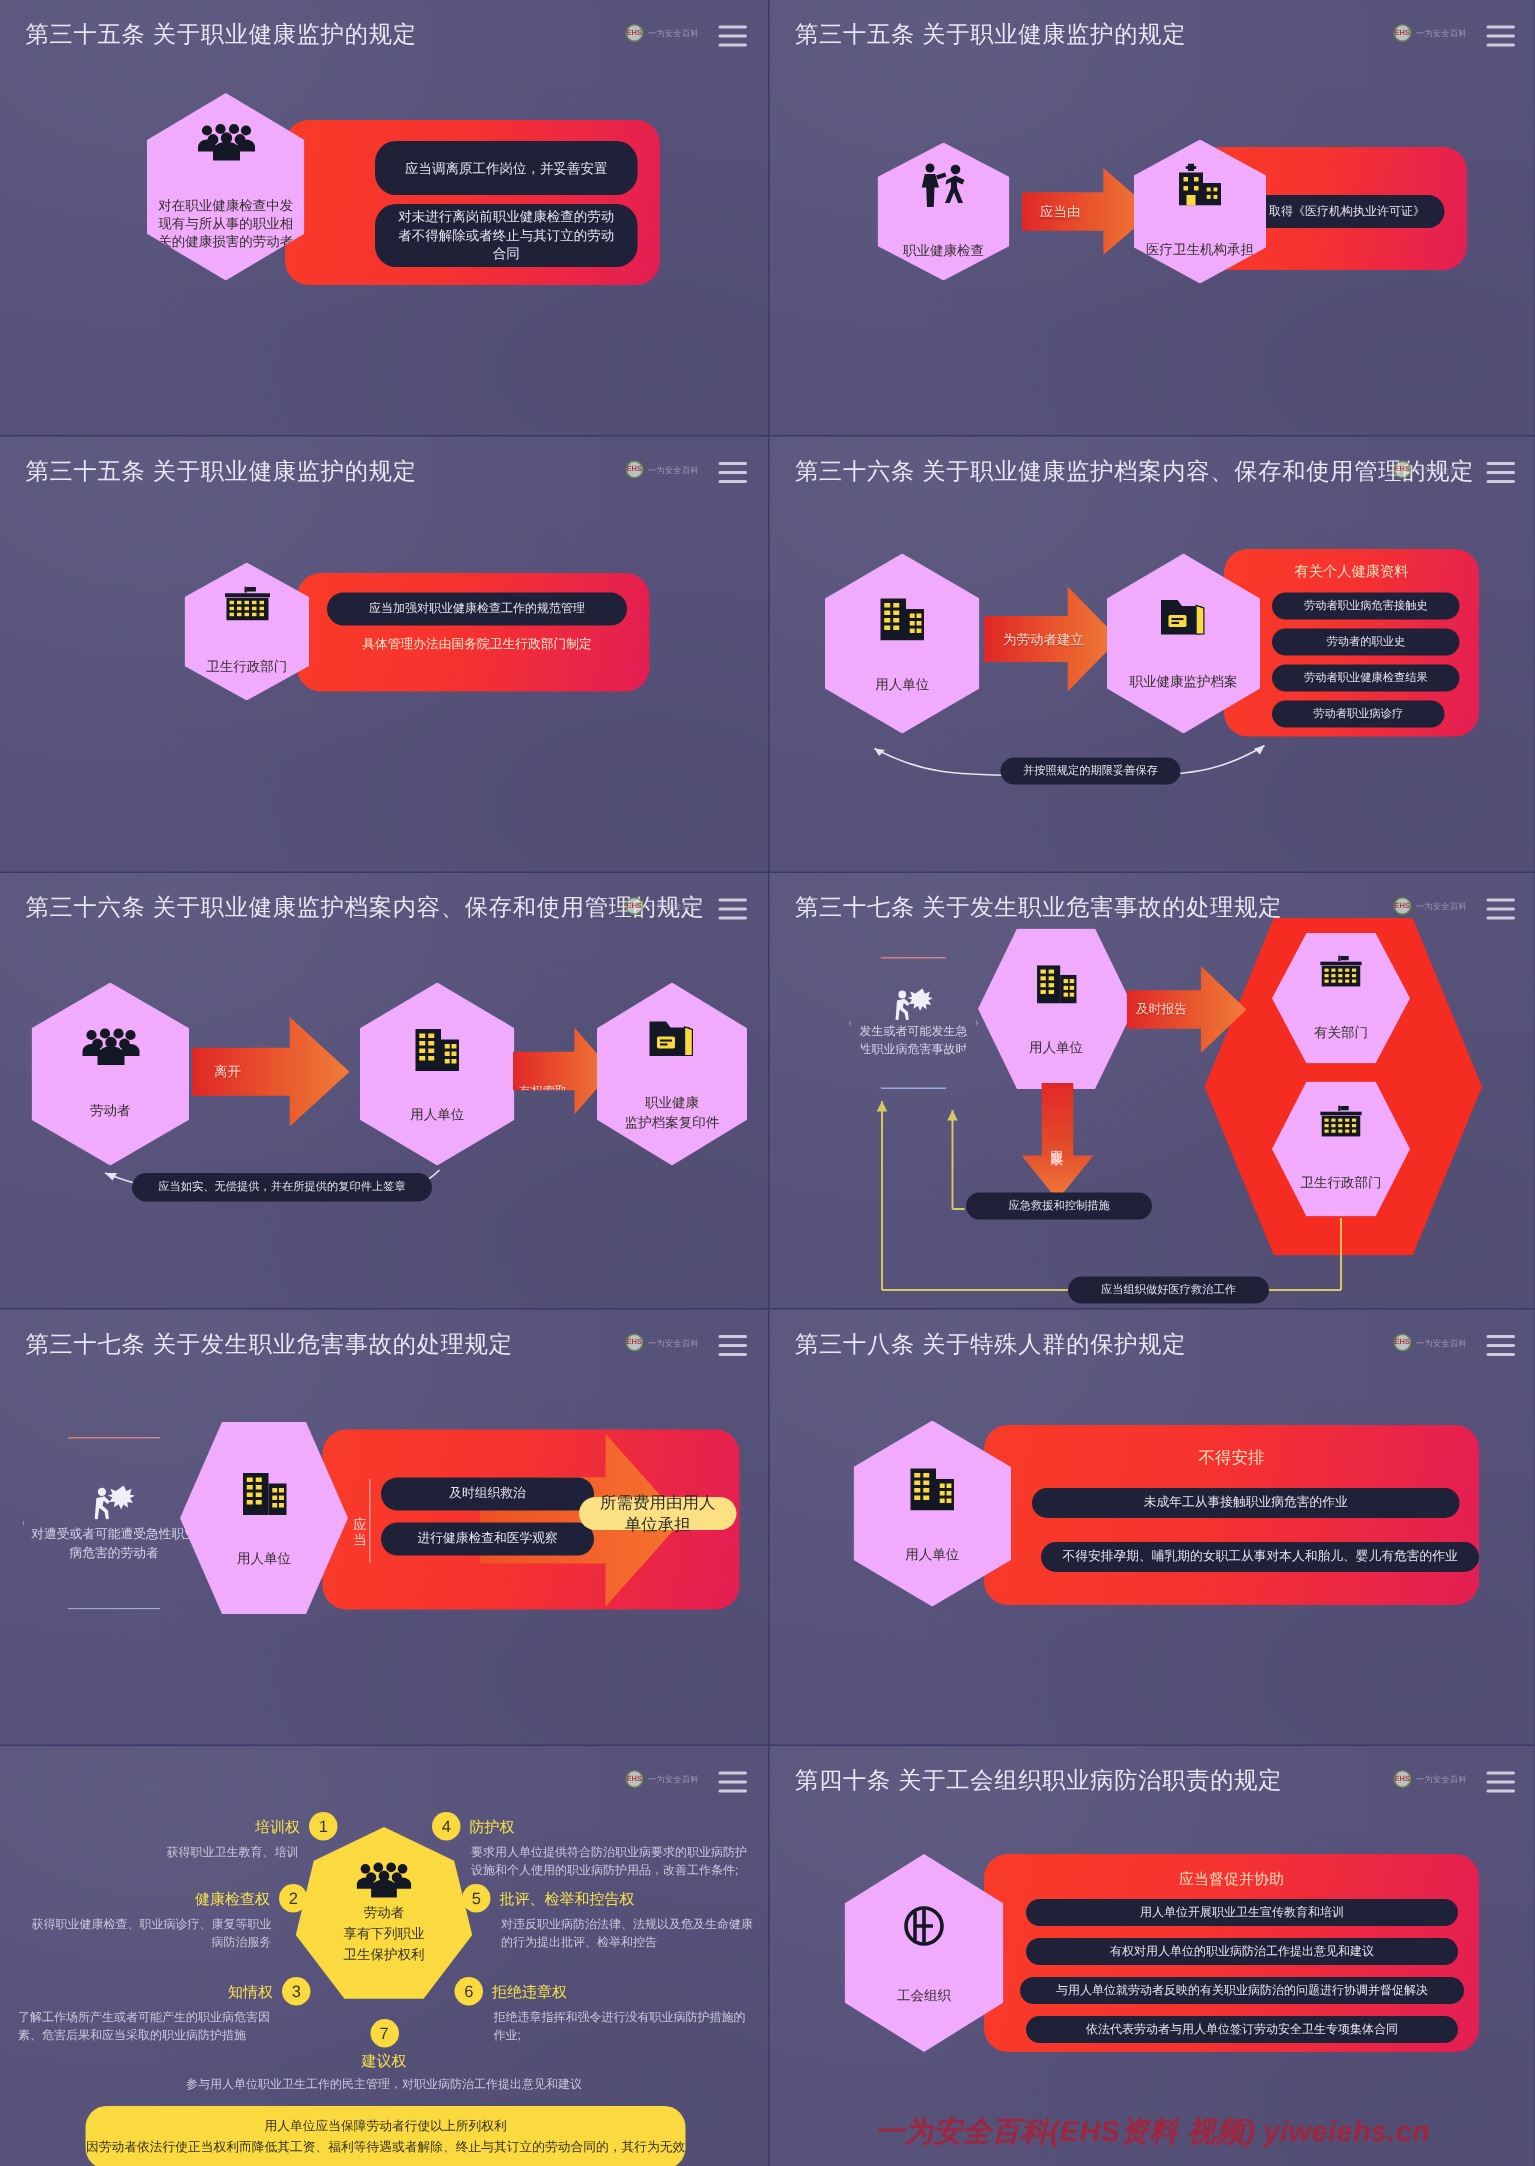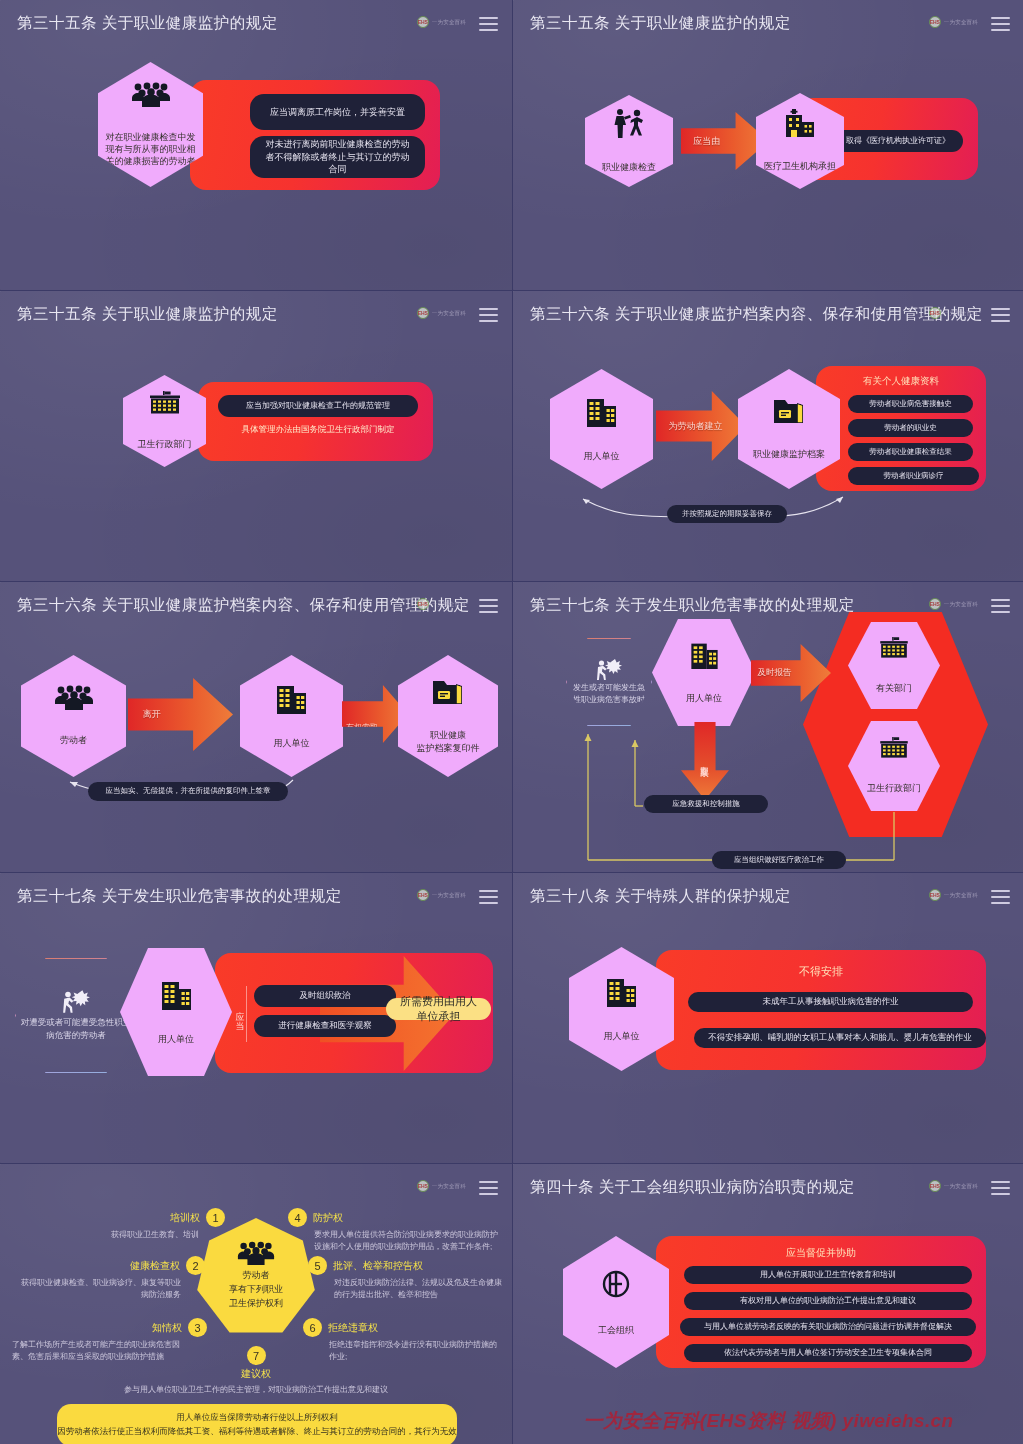--- a/index.html
+++ b/index.html
@@ -301,21 +301,21 @@
         <i></i>
         <i></i>
         <i></i>
       </div>
 
     <div class="redpanel" style="position:absolute;left:303px;top:75px;width:170px;height:125px;">
       <div class="redhdr" style="margin-top:9px;">有关个人健康资料</div>
       <div class="pill" style="position:absolute;left:32px;top:29px;width:125px;height:18px;font-size:7.5px;">劳动者职业病危害接触史</div>
       <div class="pill" style="position:absolute;left:32px;top:53px;width:125px;height:18px;font-size:7.5px;">劳动者的职业史</div>
       <div class="pill" style="position:absolute;left:32px;top:77px;width:125px;height:18px;font-size:7.5px;">劳动者职业健康检查结果</div>
-      <div class="pill" style="position:absolute;left:32px;top:101px;width:131px;height:18px;font-size:7.5px;">劳动者职业病诊疗</div>
+      <div class="pill" style="position:absolute;left:32px;top:101px;width:115px;height:18px;font-size:7.5px;">劳动者职业病诊疗</div>
     </div>
 
     <div class="hex" style="position:absolute;left:37px;top:78px;width:103px;height:120px;">
       <div class="hex-icon">
         <svg class="svgicon" width="33" height="32" viewBox="0 0 33 32" fill="#141824">
             <rect x="2" y="4" width="17" height="28"></rect>
             <rect x="19" y="11" width="12" height="21"></rect>
             <rect x="4.5" y="7" width="4" height="3" fill="#fada3f"></rect>
             <rect x="10.5" y="7" width="4" height="3" fill="#fada3f"></rect>
             <rect x="4.5" y="12" width="4" height="3" fill="#fada3f"></rect>

